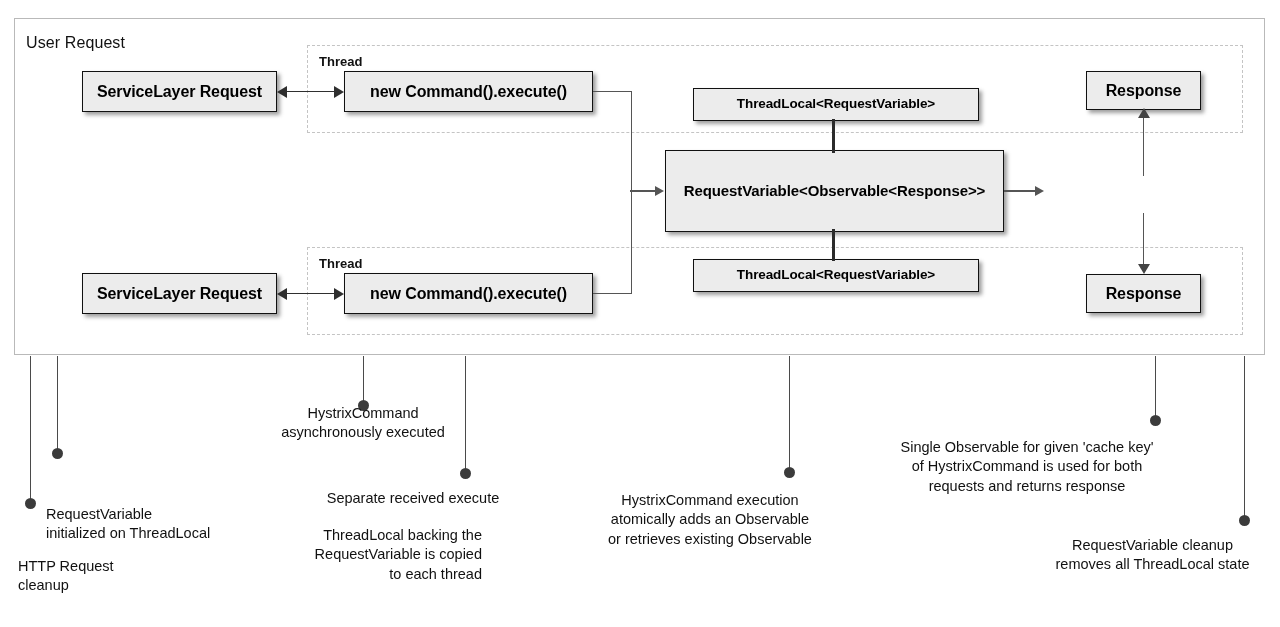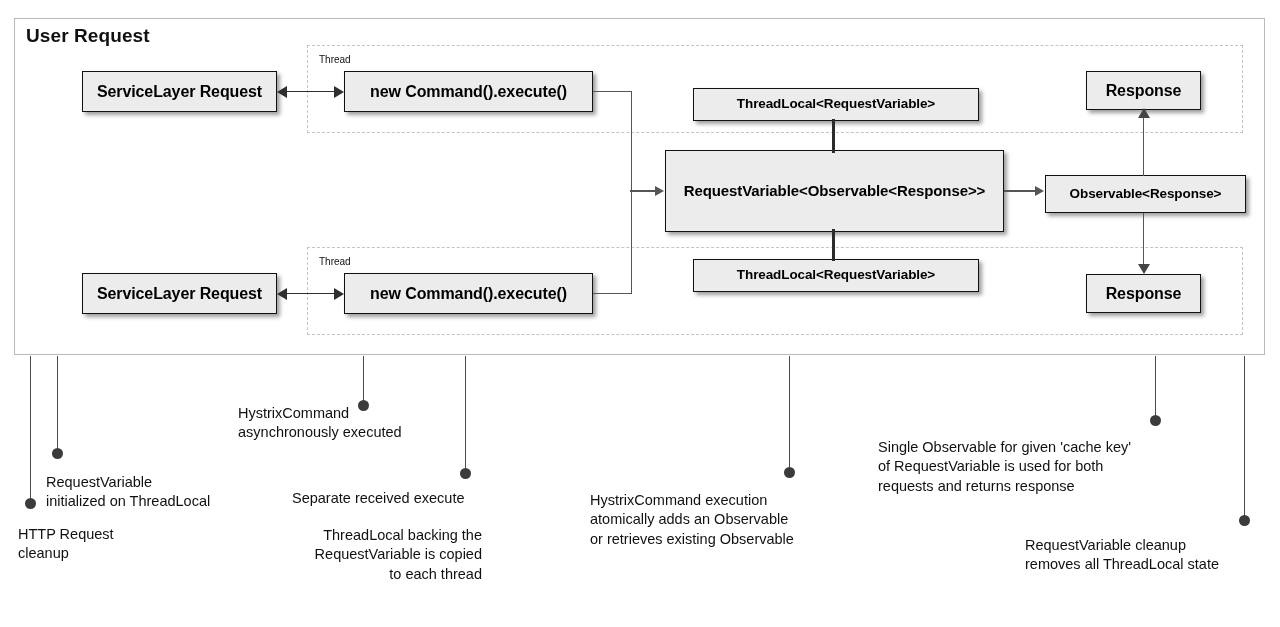--- a/index.html
+++ b/index.html
@@ -16,39 +16,39 @@
   .outer-box{
     position:absolute;
     left:14px;top:18px;
     width:1251px;height:337px;
     border:1px solid #b9b9b9;
     background:#fff;
     box-sizing:border-box;
   }
   .outer-title{
     position:absolute;
-    left:26px;top:25px;
-    font-size:19px;
-    font-weight:bold;
+    left:26px;top:34px;
+    font-size:16px;
+    font-weight:normal;
     letter-spacing:0.1px;
   }
 
   
   .thread-lane{
     position:absolute;
     border:1px dashed #c4c4c4;
     box-sizing:border-box;
     background:transparent;
   }
   .lane-top{left:307px;top:45px;width:936px;height:88px;}
   .lane-bottom{left:307px;top:247px;width:936px;height:88px;}
   .lane-title{
     position:absolute;
-    font-size:10px;
-    font-weight:normal;
+    font-size:13px;
+    font-weight:bold;
     background:#fff;
     padding:0 2px;
   }
   .lane-title-top{left:317px;top:54px;}
   .lane-title-bottom{left:317px;top:256px;}
 
   
   .node{
     position:absolute;
     box-sizing:border-box;
@@ -101,23 +101,23 @@
   .dot{position:absolute;width:11px;height:11px;border-radius:50%;background:#3b3b3b;}
 
   
   .anno{
     position:absolute;
     font-size:14.5px;
     line-height:1.33;
     color:#111;
     white-space:pre-line;
   }
-  .anno.center{text-align:left;}
+  .anno.center{text-align:center;}
   .anno.right{text-align:right;}
-  .anno.left{text-align:left;}
+  .anno.left{text-align:left;margin-top:32px;}
 </style>
 </head>
 <body>
 
 <div id="stage">
 
   <div class="outer-box"></div>
   <div class="outer-title">User Request</div>
 
   <div class="thread-lane lane-top"></div>
@@ -128,21 +128,20 @@
 
   <div class="node n-svc-top">ServiceLayer Request</div>
   <div class="node n-cmd-top">new Command().execute()</div>
   <div class="node n-svc-bot">ServiceLayer Request</div>
   <div class="node n-cmd-bot">new Command().execute()</div>
 
   <div class="node thin n-tl-top">ThreadLocal&lt;RequestVariable&gt;</div>
   <div class="node thin n-tl-bot">ThreadLocal&lt;RequestVariable&gt;</div>
   <div class="node n-reqvar">RequestVariable&lt;Observable&lt;Response&gt;&gt;</div>
 
-  <div class="node thin n-obs">Observable&lt;Response&gt;</div>
   <div class="node thin n-resp-top">Response</div>
   <div class="node thin n-resp-bot">Response</div>
 
   <div class="ln h" style="left:287px;top:90.5px;width:48px;"></div>
   <div class="arrowhead ah-left" style="left:277px;top:85.5px;"></div>
   <div class="arrowhead ah-right" style="left:334px;top:85.5px;"></div>
 
   <div class="ln h" style="left:287px;top:292.5px;width:48px;"></div>
   <div class="arrowhead ah-left" style="left:277px;top:287.5px;"></div>
   <div class="arrowhead ah-right" style="left:334px;top:287.5px;"></div>
@@ -199,20 +198,20 @@
 
   <div class="anno right" style="left:284px;top:526px;width:198px;">ThreadLocal backing the
 RequestVariable is copied
 to each thread</div>
 
   <div class="anno center" style="left:590px;top:491px;width:240px;">HystrixCommand execution
 atomically adds an Observable
 or retrieves existing Observable</div>
 
   <div class="anno center" style="left:878px;top:438px;width:298px;">Single Observable for given 'cache key'
-of RequestVariable is used for both
+of HystrixCommand is used for both
 requests and returns response</div>
 
   <div class="anno center" style="left:1025px;top:536px;width:255px;">RequestVariable cleanup
 removes all ThreadLocal state</div>
 
 
 </div>
 
 </body></html>

